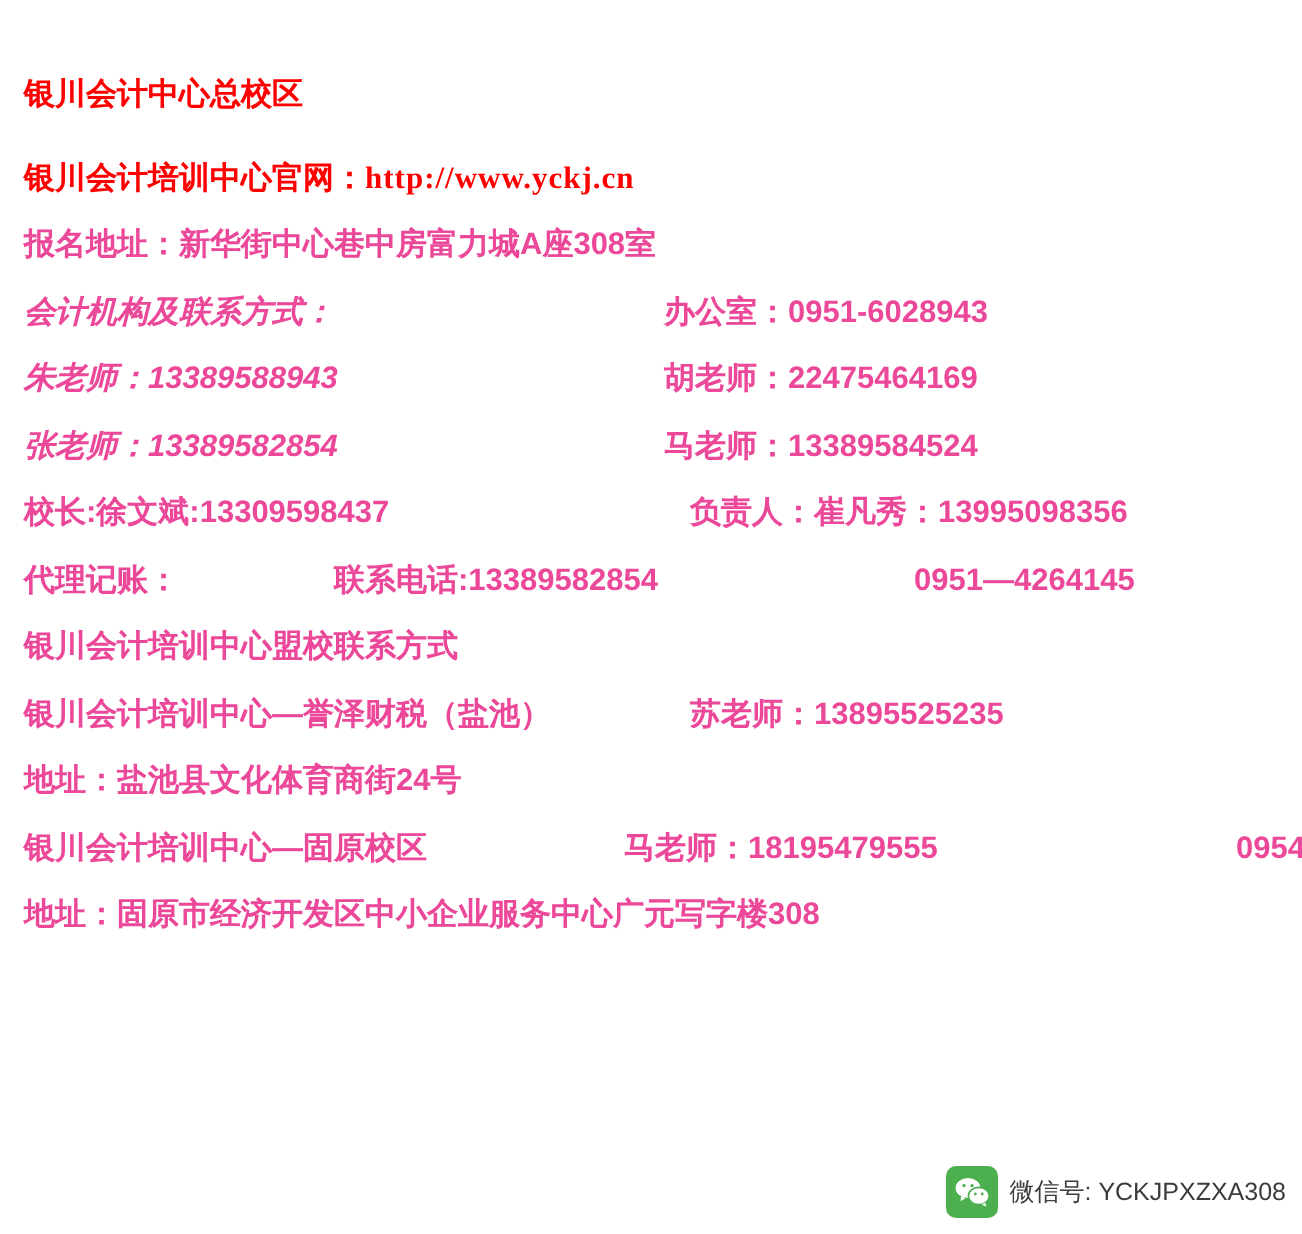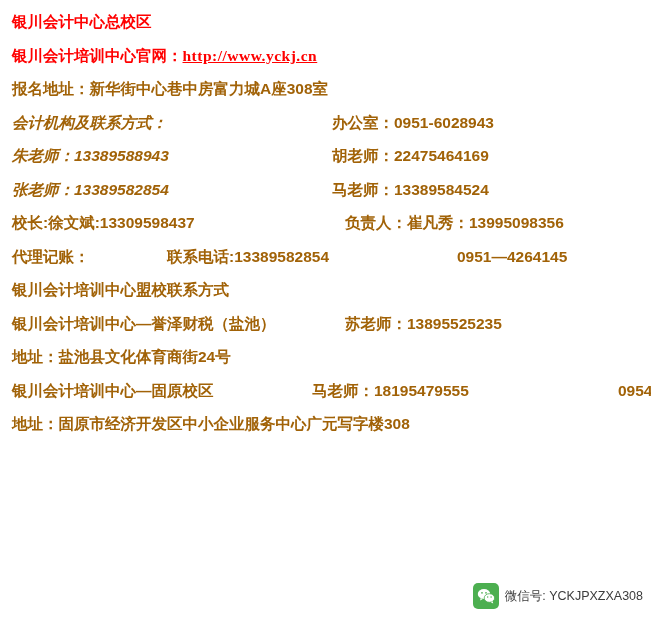--- a/index.html
+++ b/index.html
@@ -26,43 +26,43 @@
     top: 0;
     width: 651px;
     padding: 14px 10px 0 12px;
     box-sizing: border-box;
   }
   .line {
     display: flex;
     align-items: baseline;
     font-size: 15.5px;
     line-height: 1;
-    color: #a16207;
+    color: #ec4899;
     font-weight: bold;
     white-space: pre;
     margin-bottom: 18px;
     font-family: "Liberation Sans", sans-serif;
   }
   .line.red {
     color: #ff0000;
+    margin-top: 26px;
   }
   .seg-right {
     display: inline-block;
   }
   
   .col-a { width: 320px; flex: 0 0 320px; font-style: italic; }
   .col-b { width: 300px; flex: 0 0 300px; }
 
   .col-a2 { width: 333px; flex: 0 0 333px; }
   .col-b2 { width: 290px; flex: 0 0 290px; }
 
   .col-a3 { width: 155px; flex: 0 0 155px; }
   .url {
     font-family: "Liberation Serif", serif;
-    text-decoration: underline;
     letter-spacing: 0.5px;
   }
 
   .footer {
     position: absolute;
     right: 8px;
     bottom: 8px;
     display: flex;
     align-items: center;
     gap: 6px;

